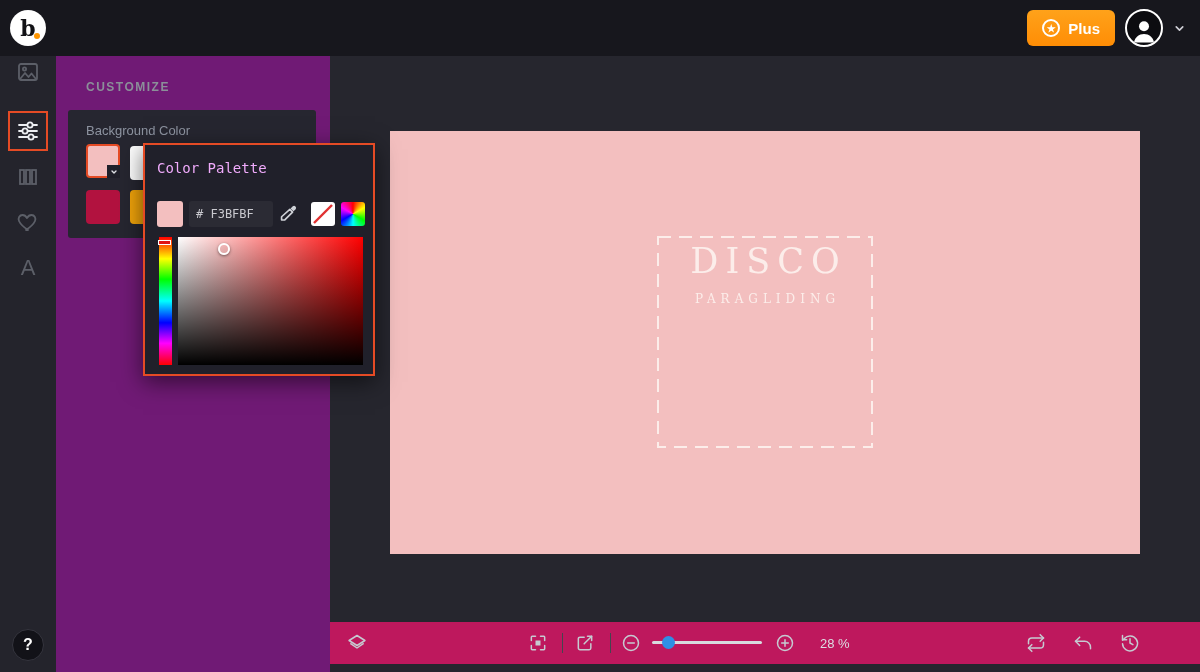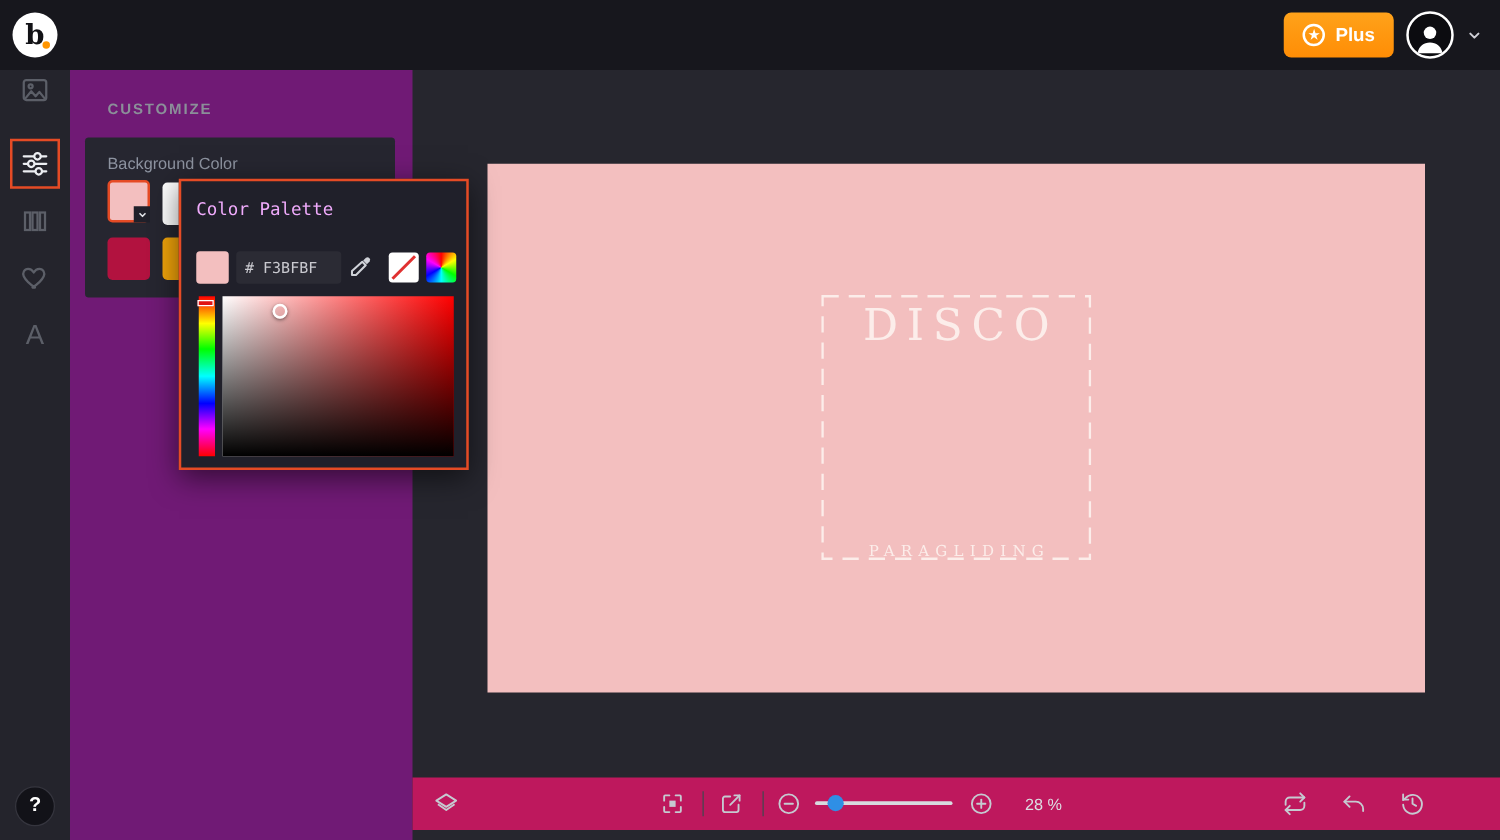--- a/index.html
+++ b/index.html
@@ -48,24 +48,24 @@
   .hue-bar { position:absolute; left:14px; top:92px; width:13px; height:128px; cursor:pointer;
     background:linear-gradient(to bottom,#ff0000 0%,#ffff00 17%,#00ff00 33%,#00ffff 50%,#0000ff 67%,#ff00ff 83%,#ff0000 100%); }
   .hue-marker { position:absolute; left:-1px; top:3px; width:13px; height:5px; background:#e01414; border:1px solid #ffffff; }
   .sat-area { position:absolute; left:33px; top:92px; width:185px; height:128px; cursor:crosshair;
     background:linear-gradient(to bottom, rgba(0,0,0,0), #000000), linear-gradient(to right,#ffffff,#ff0000); }
   .sat-cursor { position:absolute; left:40px; top:6px; width:12px; height:12px; border-radius:50%; border:2px solid #ffffff; box-shadow:0 1px 3px rgba(0,0,0,.5); }
 
   
   .canvas-area { position:absolute; left:330px; top:56px; right:0; bottom:0; background:#26262e; z-index:1; }
   .artboard { position:absolute; left:60px; top:75px; width:750px; height:423px; cursor:pointer; }
-  .frame { position:absolute; left:267px; top:105px; width:216px; height:212px; display:flex; flex-direction:column; align-items:center; justify-content:space-between; gap:2px; }
+  .frame { position:absolute; left:267px; top:105px; width:216px; height:212px; display:flex; flex-direction:column; align-items:center; justify-content:flex-start; gap:2px; }
   .frame svg.dash { position:absolute; left:0; top:0; }
   .big-line { font-family:"DejaVu Serif", serif; font-size:35px; letter-spacing:7px; line-height:50px; text-indent:7px; }
-  .small-line { font-family:"DejaVu Serif", serif; font-size:12px; letter-spacing:5px; text-indent:5px; margin-top:16px; }
+  .small-line { font-family:"DejaVu Serif", serif; font-size:12px; letter-spacing:5px; text-indent:5px; margin-top:4px; }
 
   
   .bottombar { position:absolute; left:330px; top:622px; width:870px; height:42px; background:#be185d; z-index:20; }
   .bb-icon { position:absolute; top:11px; width:20px; height:20px; color:#c6cad1; cursor:pointer; }
   .bb-div { position:absolute; top:11px; width:1px; height:20px; background:#45454f; }
   .zoom-track { position:absolute; left:322px; top:649px; width:110px; height:3px; border-radius:2px; background:#d7dadf; cursor:pointer; }
   .zoom-knob { position:absolute; left:10px; top:-5px; width:13px; height:13px; border-radius:50%; cursor:grab; }
   .zoom-label { position:absolute; left:490px; top:14px; font-size:13px; color:#dcdee3; }
 
   svg { display:block; }

